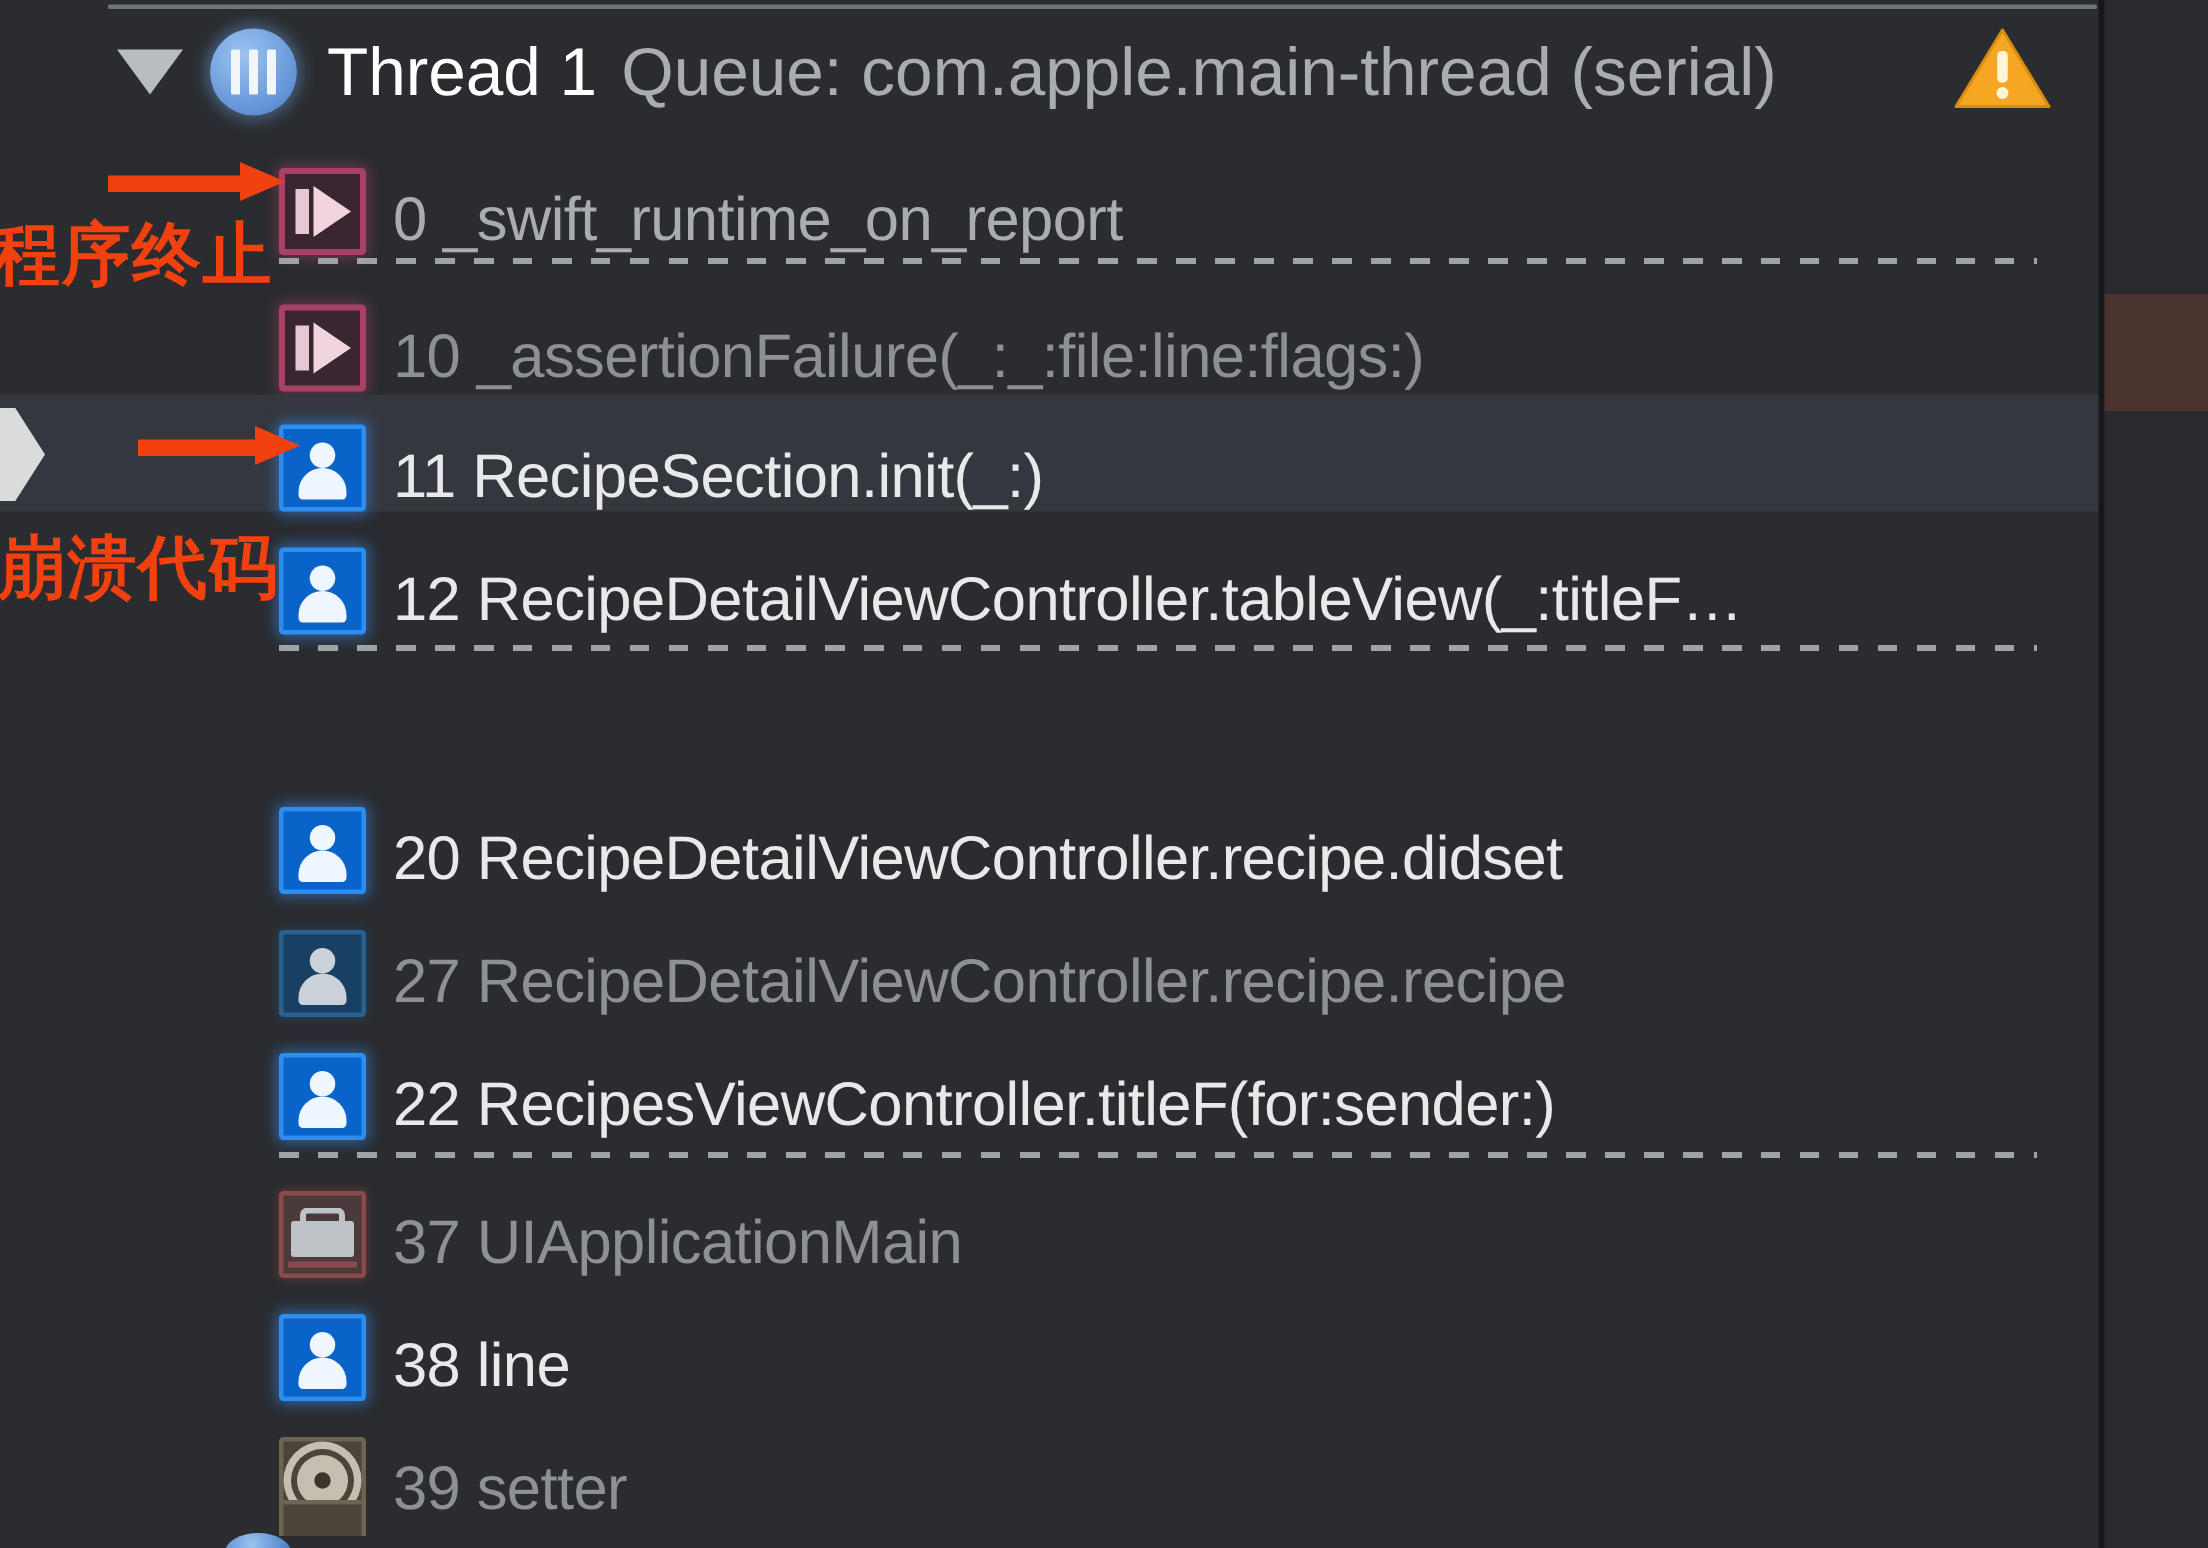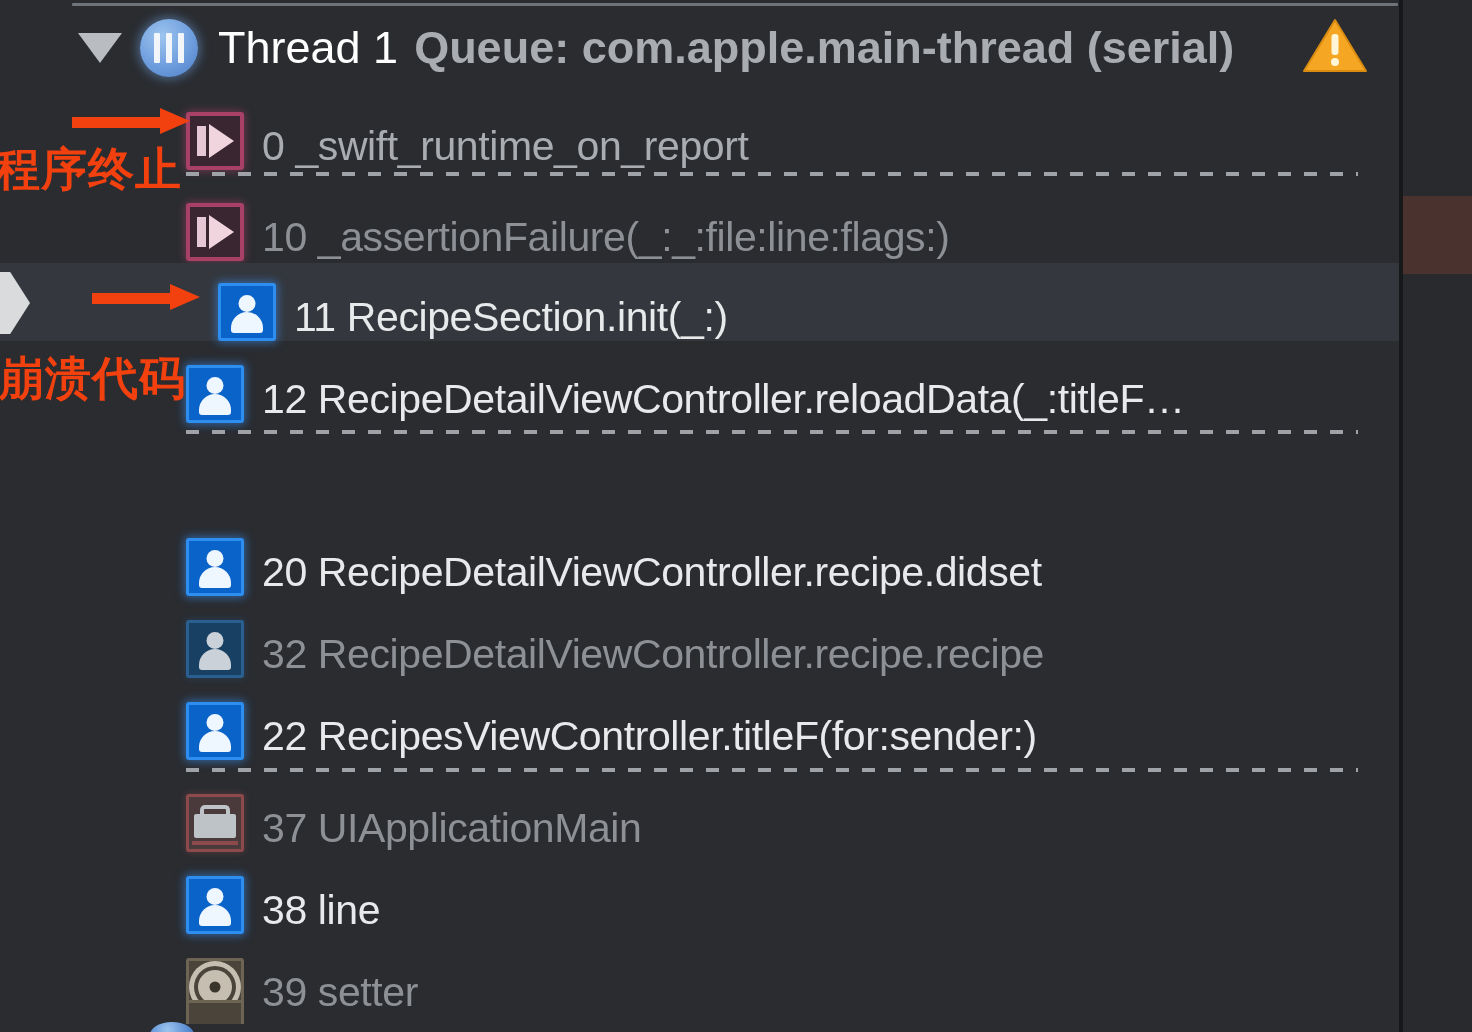--- a/index.html
+++ b/index.html
@@ -62,21 +62,20 @@
     position: absolute;
     left: 0;
     width: 1400px;
     height: 78px;
     display: flex;
     align-items: flex-end;
     box-sizing: border-box;
   }
   .row.selected {
     background: #34373d;
-    padding-left: 32px;
   }
   .row-icon {
     position: relative;
     width: 58px;
     height: 58px;
     flex: 0 0 58px;
     margin-left: 186px;
     box-sizing: border-box;
   }
   .row-label {
@@ -144,21 +143,20 @@
     margin-left: 20px;
     font-size: 45px;
     color: #ffffff;
     white-space: nowrap;
   }
   #thread-queue {
     margin-left: 16px;
     font-size: 45px;
     color: #a9acb1;
     white-space: nowrap;
-    font-weight: bold;
   }
   #warning-triangle {
     position: absolute;
     left: 1302px; top: 17px;
     width: 66px; height: 58px;
   }
 
   
   .ico {
     position: absolute;
@@ -382,21 +380,21 @@
   </div>
 
   <div class="row" style="top:345px">
     <div class="row-icon">
       <div class="ico ico-user">
           <div class="head"></div>
           <div class="body"></div>
         </div>
     </div>
     <div class="row-label">
-      <span>12</span> <span>RecipeDetailViewController.reloadData(_:titleF…</span>
+      <span>12</span> <span>RecipeDetailViewController.tableView(_:titleF…</span>
     </div>
   </div>
 
   <div class="dash-sep" style="top:430px"></div>
 
 
   <div class="row" style="top:518px">
     <div class="row-icon">
       <div class="ico ico-user">
           <div class="head"></div>
@@ -409,21 +407,21 @@
   </div>
 
   <div class="row" style="top:600px">
     <div class="row-icon">
       <div class="ico ico-user dim">
           <div class="head"></div>
           <div class="body"></div>
         </div>
     </div>
     <div class="row-label dim">
-      <span>32</span> <span>RecipeDetailViewController.recipe.recipe</span>
+      <span>27</span> <span>RecipeDetailViewController.recipe.recipe</span>
     </div>
   </div>
 
   <div class="row" style="top:682px">
     <div class="row-icon">
       <div class="ico ico-user">
           <div class="head"></div>
           <div class="body"></div>
         </div>
     </div>

